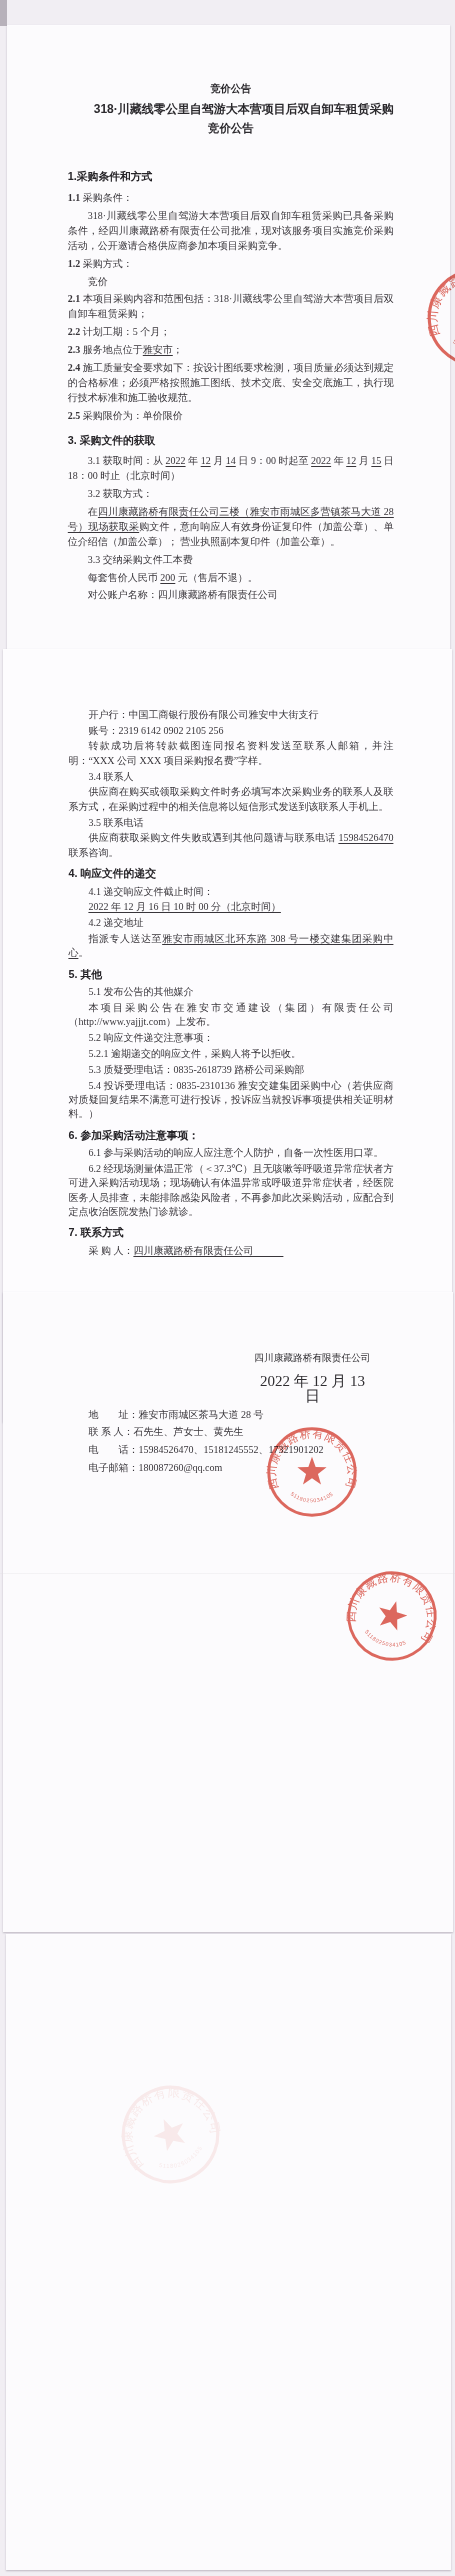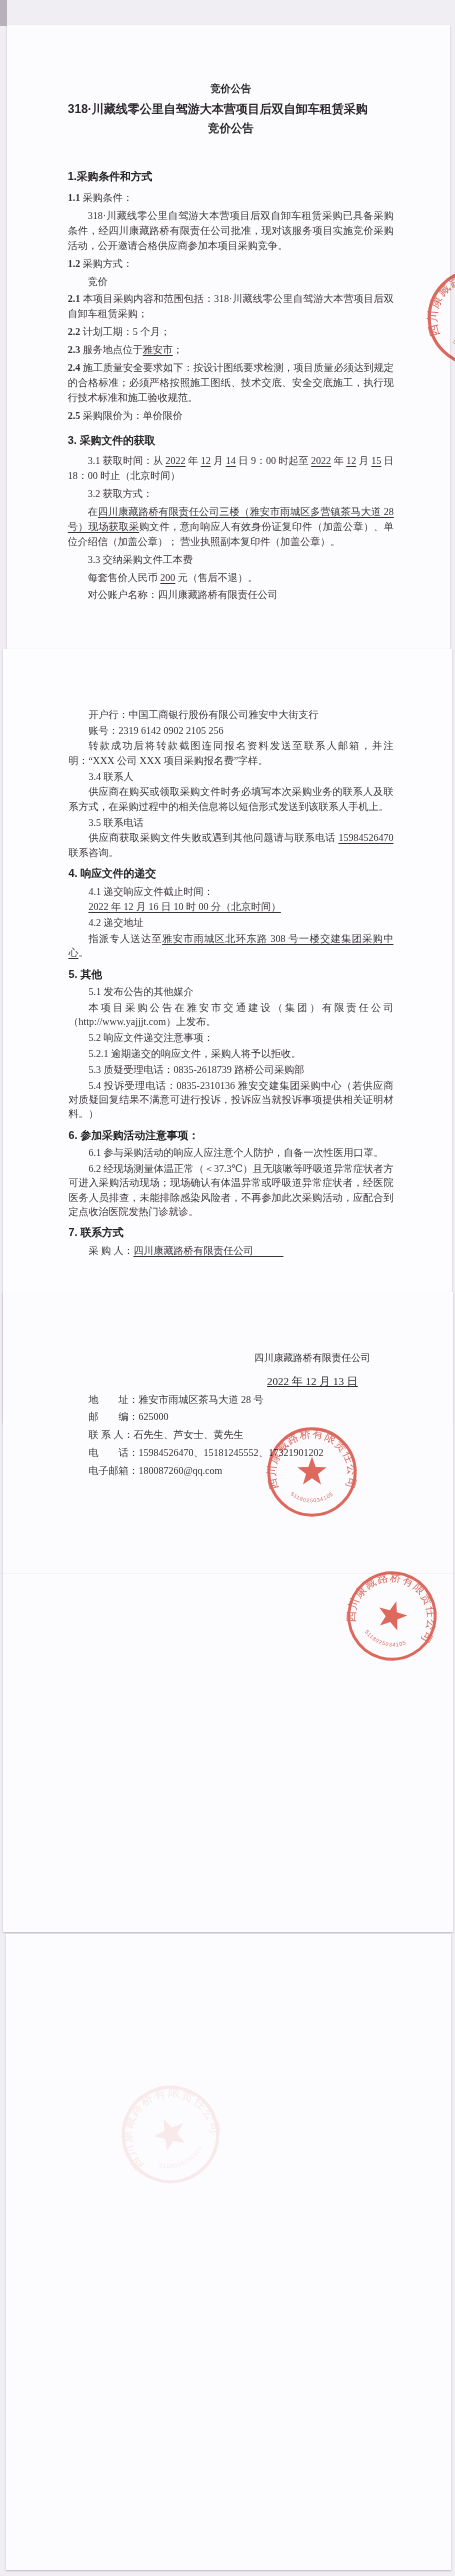--- a/index.html
+++ b/index.html
@@ -14,34 +14,34 @@
     box-shadow:0 1.1px 1.7px rgba(70,60,80,.30), inset 0 0.6px 0 rgba(255,255,255,.8);
   }
   #page1{left:6.8px;top:4.6px;width:443px;height:738px;padding:57px 56px 0 61px;box-sizing:border-box;margin-top:20px;}
   #page2{left:3.4px;top:649px;width:449px;height:773px;padding:57px 59px 0 65px;box-sizing:border-box;background:#fdfcfe;}
   #page3{left:3.4px;top:1292px;width:450px;height:640px;padding:51px 59px 0 65px;box-sizing:border-box;}
   #page4{left:5.7px;top:1934px;width:445px;height:636px;}
   .corner-notch{position:absolute;left:0;top:0;width:7.4px;height:26px;background:#b7b1ba;}
 
   .blk{margin:2.8px 0;}
   .center-kind{text-align:center;font:bold 10.2px/13.7px "Liberation Sans","DejaVu Sans",sans-serif;color:#2c2a2e;margin:0 0 5.7px;}
-  .center-main{text-align:left;font:bold 12px/17px "Liberation Sans","DejaVu Sans",sans-serif;color:#2c2a2e;margin:0;}
+  .center-main{text-align:right;font:bold 12px/17px "Liberation Sans","DejaVu Sans",sans-serif;color:#2c2a2e;margin:0;}
   .center-sub{text-align:center;font:bold 11.4px/16px "Liberation Sans","DejaVu Sans",sans-serif;color:#2c2a2e;margin:2.3px 0 0;}
   .heading{font:bold 10.8px/15px "Liberation Sans","DejaVu Sans",sans-serif;color:#262428;margin:10.2px 0 5.7px;}
   .para{font-size:10px;line-height:15px;text-align:justify;margin:2.8px 0;}
   .indent{text-indent:2em;}
   .spacer{height:23px;margin:0;}
   #page2 .heading{margin:6.3px 0 3.4px;}
   #page2 .para{margin:1.7px 0;line-height:14.2px;}
   .u{text-decoration:underline;text-underline-offset:2.3px;}
   .b{font-weight:bold;}
 
   .sig{width:122px;margin:6.8px 0 0 183px;text-align:center;position:relative;z-index:2;}
   .sig-company{font-size:9.7px;line-height:15px;color:#2f2d31;}
-  .sig-date{font-size:11px;line-height:15px;margin-top:9px;color:#2f2d31;text-decoration:underline;}
+  .sig-date{font-size:15px;line-height:15px;margin-top:9px;color:#2f2d31;}
 
   .stamp{position:absolute;color:#d8493c;opacity:.82;mix-blend-mode:multiply;z-index:5;}
   .stamp text{fill:currentColor;font-family:"Liberation Sans","DejaVu Sans",sans-serif;}
   #stampC{transform:rotate(16deg);}
   #stampD{opacity:.12;color:#d96a5c;transform:rotate(-24deg);}
 
   .fold-line{position:absolute;left:0;top:1573px;width:455px;height:1.1px;
     background:linear-gradient(to bottom,rgba(120,110,125,.14),rgba(255,255,255,.5));z-index:1;}
 </style>
 </head>
@@ -99,21 +99,20 @@
       <h2 class="blk heading"><span>7. 联系方式</span></h2>
       <div class="blk para indent"><span>采 购 人：</span><span class="u">四川康藏路桥有限责任公司　　　</span></div>
     </div>
 
   <div class="page" id="page3">
     <div class="sig">
       <div class="sig-company">四川康藏路桥有限责任公司</div>
       <div class="sig-date">2022 年 12 月 13 日</div>
     </div>
   <div class="blk para indent"><span>地　　址：雅安市雨城区茶马大道 28 号</span></div>
-      <div class="blk para indent"><span>邮　　编：625000</span></div>
       <div class="blk para indent"><span>联 系 人：石先生、芦女士、黄先生</span></div>
       <div class="blk para indent"><span>电　　话：15984526470、15181245552、17321901202</span></div>
       <div class="blk para indent"><span>电子邮箱：180087260@qq.com</span></div>
     </div>
 
   <div class="page" id="page4"></div>
 
   <div class="fold-line"></div>
 
   <svg class="stamp" id="stampA" style="left:424px;top:265px;width:105px;height:105px;" viewBox="0 0 200 200">

